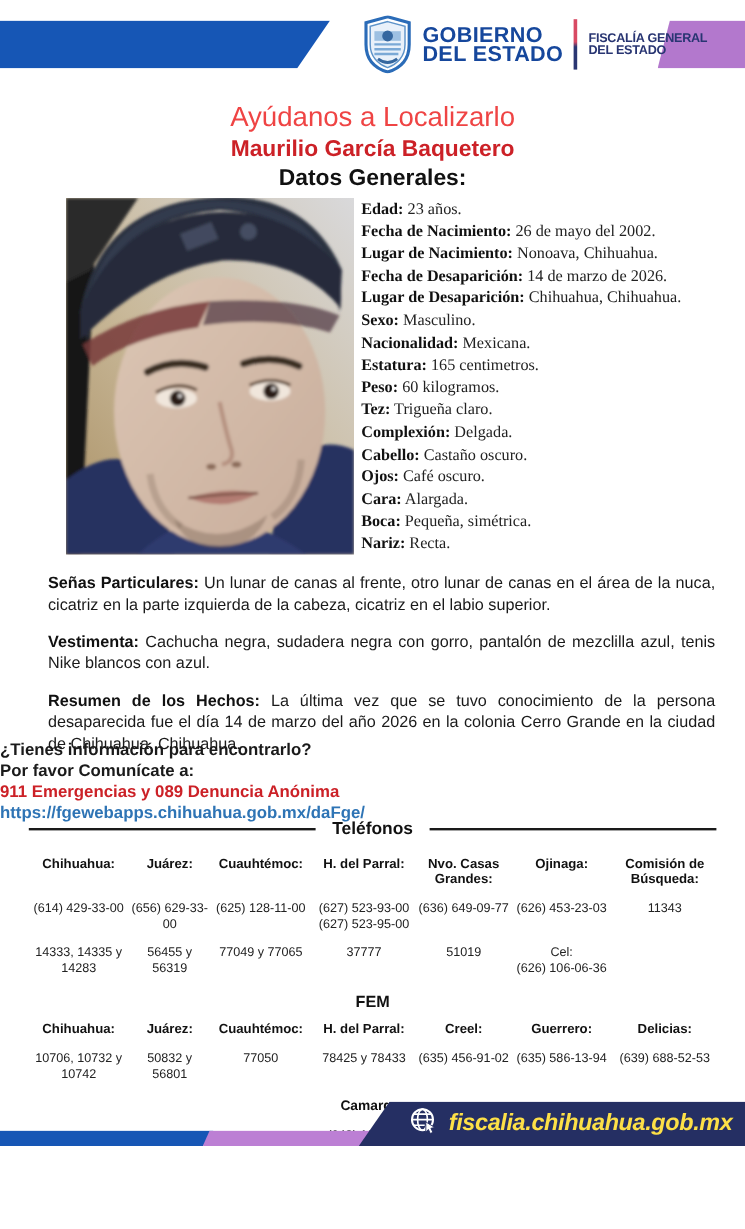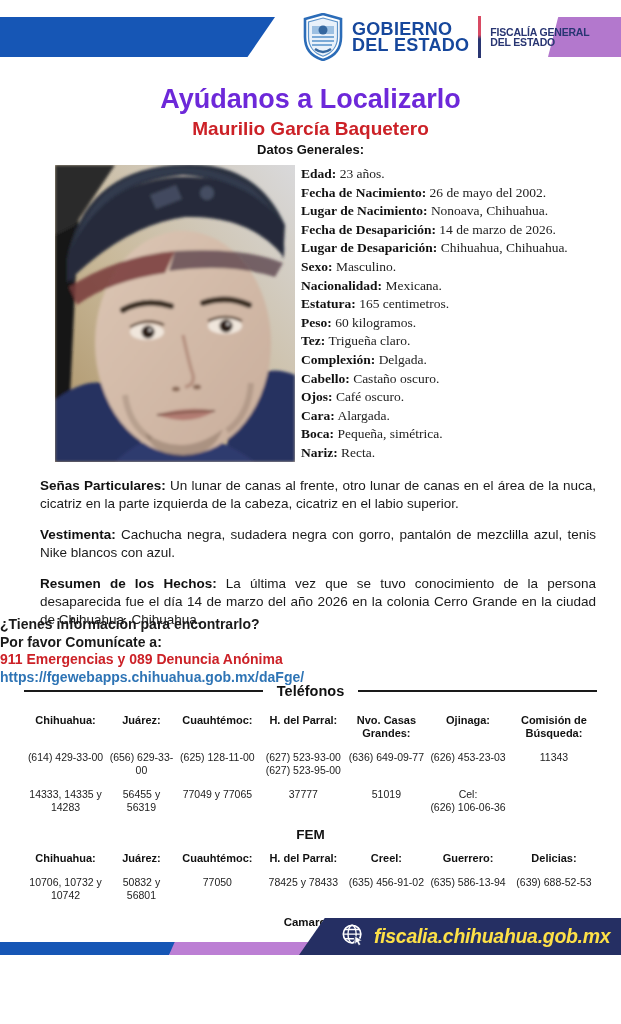--- a/index.html
+++ b/index.html
@@ -12,23 +12,23 @@
   .bar-right{position:absolute;top:17px;right:0;width:73px;height:40px;
              background:#b378cd;clip-path:polygon(14% 0,100% 0,100% 100%,0 100%);}
   .brand{position:absolute;top:8px;left:303px;height:58px;display:flex;align-items:center;gap:9px;}
   .shield{width:40px;height:48px;flex:none;}
   .gob-text{color:#16479c;font-weight:bold;font-size:18px;line-height:16px;letter-spacing:.3px;white-space:nowrap;}
   .brand-divider{width:3px;height:42px;background:linear-gradient(#d84a63 45%,#2a3672 55%);flex:none;}
   .fge-text{color:#283572;font-weight:bold;font-size:10.5px;line-height:10px;letter-spacing:-.2px;white-space:nowrap;}
 
   
   .titles{position:absolute;top:84px;left:0;width:100%;text-align:center;}
-  .t-main{font-size:27px;font-weight:bold;color:#6d28d9;}
+  .t-main{font-size:23px;font-weight:normal;color:#ef4444;}
   .t-name{font-size:19px;font-weight:bold;color:#cc2127;margin-top:3px;}
-  .t-datos{font-size:13px;font-weight:bold;color:#111;margin-top:2px;}
+  .t-datos{font-size:19px;font-weight:bold;color:#111;margin-top:2px;}
 
   
   .main{position:absolute;top:165px;left:55px;display:flex;gap:6px;font-family:Liberation Serif, serif;}
   .photo{width:240px;height:297px;flex:none;background:#cfc3b4;}
   .details{width:295px;font-size:13.5px;line-height:18.6px;color:#222;}
   .details b{color:#111;}
 
   
   .paras{position:absolute;top:477px;left:40px;width:556px;font-size:13.5px;line-height:18px;text-align:justify;}
   .paras p{margin:0 0 13px 0;}

